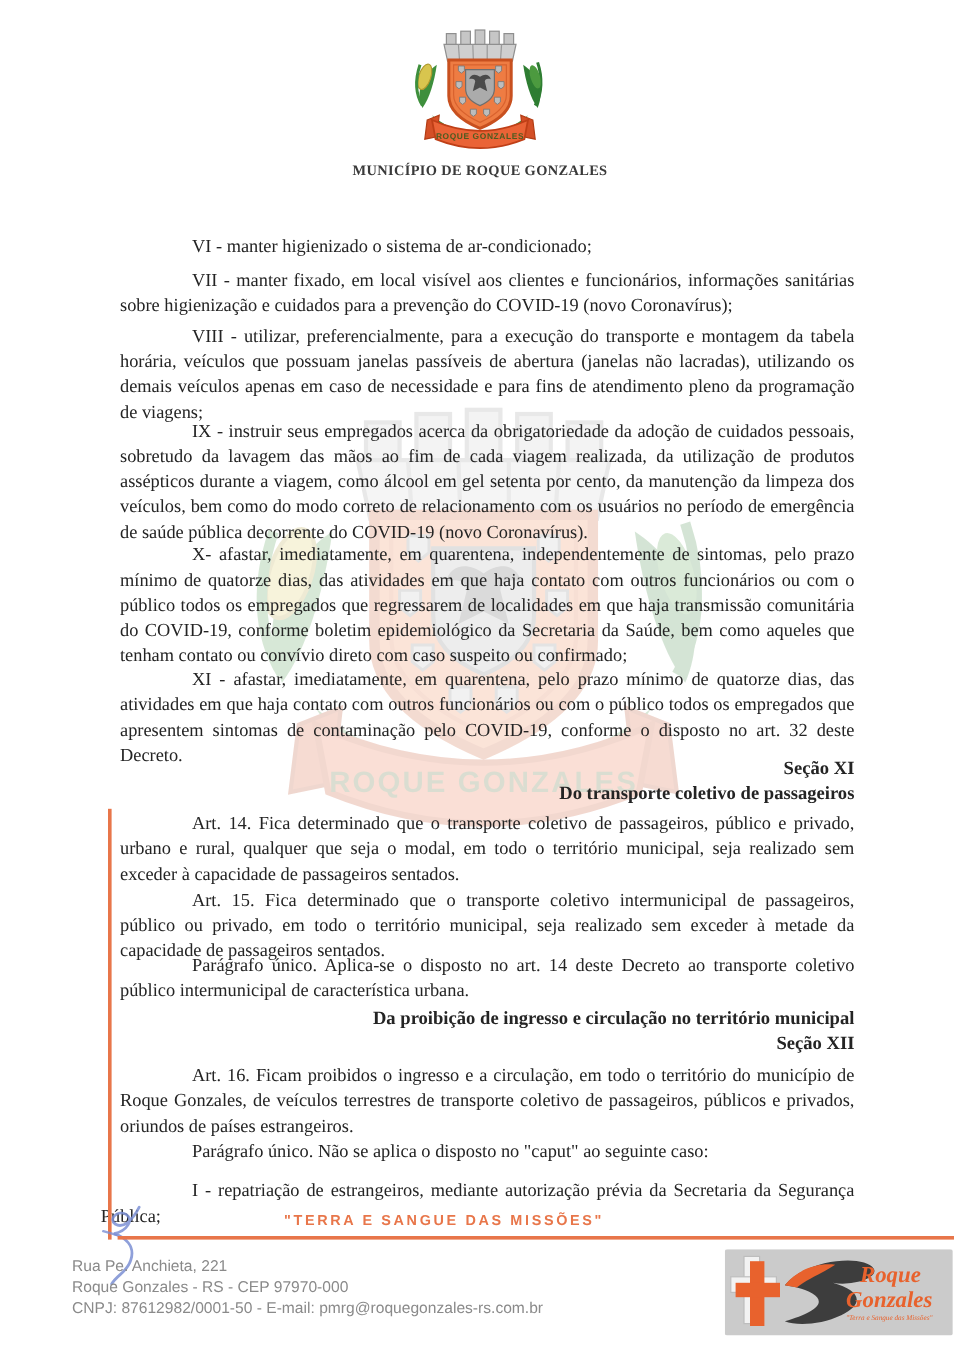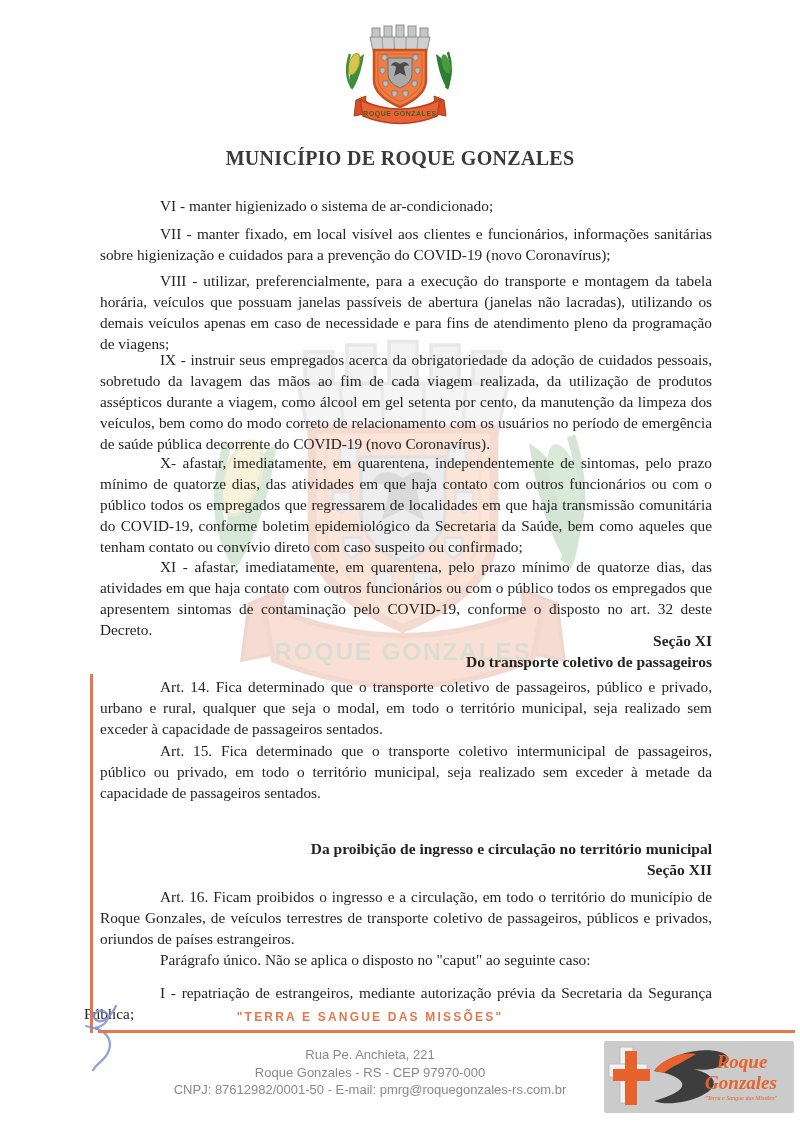--- a/index.html
+++ b/index.html
@@ -1,21 +1,21 @@
 <!DOCTYPE html>
 <html><head>
 <meta charset="utf-8">
 <style>
   html,body{margin:0;padding:0;background:#e9e9e9;}
   .page{position:relative;width:800px;height:1132px;background:#ffffff;overflow:hidden;
         font-family:"Liberation Serif", serif;color:#242424;}
   
   .crest{position:absolute;left:330px;top:24px;width:140px;height:106px;}
   .titles{position:absolute;left:0;top:131px;width:800px;text-align:center;
-          font-weight:bold;font-size:20px;line-height:23px;letter-spacing:.3px;color:#3a3a3a;margin-top:16px;}
+          font-weight:bold;font-size:12px;line-height:23px;letter-spacing:.3px;color:#3a3a3a;}
   
   .watermark{position:absolute;left:158px;top:338px;width:490px;height:371px;opacity:.20;pointer-events:none;}
   
   .para{position:absolute;left:100px;width:612px;margin:0;font-size:15.3px;line-height:21px;
         text-align:justify;text-indent:60px;}
   .para b{font-weight:normal;}
   .sec{position:absolute;left:100px;width:612px;text-align:right;font-weight:bold;
        font-size:15.5px;line-height:21px;}
   .p-vi{top:195px}.p-vii{top:223px}.p-viii{top:270px}.p-ix{top:349px}.p-x{top:452px}.p-xi{top:556px}
   .sec-xi{top:630px}
@@ -24,21 +24,21 @@
   .p-a16{top:886px}.p-pu16{top:949px}
   .p-i{top:982px;left:84px;width:628px;text-indent:76px;}
   
   .vline{position:absolute;left:90px;top:674px;width:3px;height:359px;background:#e8764a;}
   .hline{position:absolute;left:98px;top:1030px;width:697px;height:3px;background:#e8764a;}
   .motto{position:absolute;left:90px;top:1010px;width:560px;text-align:center;
          font-family:"Liberation Sans", sans-serif;font-weight:bold;font-size:12px;
          letter-spacing:2.2px;color:#e8764a;}
   .penmark{position:absolute;left:76px;top:1000px;width:62px;height:72px;}
   
-  .footer-text{position:absolute;left:60px;top:1046px;width:620px;text-align:center;
+  .footer-text{position:absolute;left:60px;top:1046px;width:620px;
          font-family:"Liberation Sans", sans-serif;font-size:13px;line-height:17.5px;color:#8a8a8a;}
   .footer-logo{position:absolute;left:604px;top:1041px;width:190px;height:72px;}
   .hidden-defs{position:absolute;width:0;height:0;overflow:hidden;}
 </style>
 </head>
 <body>
 
 <svg class="hidden-defs" xmlns="http://www.w3.org/2000/svg" aria-hidden="true">
   <symbol id="crest-sym" viewBox="0 0 140 106">
 
@@ -113,20 +113,21 @@
   <p class="para p-x"><b>X-</b> <span>afastar, imediatamente, em quarentena, independentemente de sintomas, pelo prazo mínimo de quatorze dias, das atividades em que haja contato com outros funcionários ou com o público todos os empregados que regressarem de localidades em que haja transmissão comunitária do COVID-19, conforme boletim epidemiológico da Secretaria da Saúde, bem como aqueles que tenham contato ou convívio direto com caso suspeito ou confirmado;</span></p>
   <p class="para p-xi"><b>XI -</b> <span>afastar, imediatamente, em quarentena, pelo prazo mínimo de quatorze dias, das atividades em que haja contato com outros funcionários ou com o público todos os empregados que apresentem sintomas de contaminação pelo COVID-19, conforme o disposto no art. 32 deste Decreto.</span></p>
 
   <div class="sec sec-xi">
     <div>Seção XI</div>
     <div>Do transporte coletivo de passageiros</div>
   </div>
 
   <p class="para p-a14"><b>Art. 14.</b> <span>Fica determinado que o transporte coletivo de passageiros, público e privado, urbano e rural, qualquer que seja o modal, em todo o território municipal, seja realizado sem exceder à capacidade de passageiros sentados.</span></p>
   <p class="para p-a15"><b>Art. 15.</b> <span>Fica determinado que o transporte coletivo intermunicipal de passageiros, público ou privado, em todo o território municipal, seja realizado sem exceder à metade da capacidade de passageiros sentados.</span></p>
+  <p class="para p-pu11"><b>Parágrafo único.</b> <span>Aplica-se o disposto no art. 14 deste Decreto ao transporte coletivo público intermunicipal de característica urbana.</span></p>
 
   <div class="sec sec-xii">
     <div>Da proibição de ingresso e circulação no território municipal</div>
     <div>Seção XII</div>
   </div>
 
   <p class="para p-a16"><b>Art. 16.</b> <span>Ficam proibidos o ingresso e a circulação, em todo o território do município de Roque Gonzales, de veículos terrestres de transporte coletivo de passageiros, públicos e privados, oriundos de países estrangeiros.</span></p>
   <p class="para p-pu16"><b>Parágrafo único.</b> <span>Não se aplica o disposto no "caput" ao seguinte caso:</span></p>
   <p class="para p-i"><b>I -</b> <span>repatriação de estrangeiros, mediante autorização prévia da Secretaria da Segurança Pública;</span></p>
 

